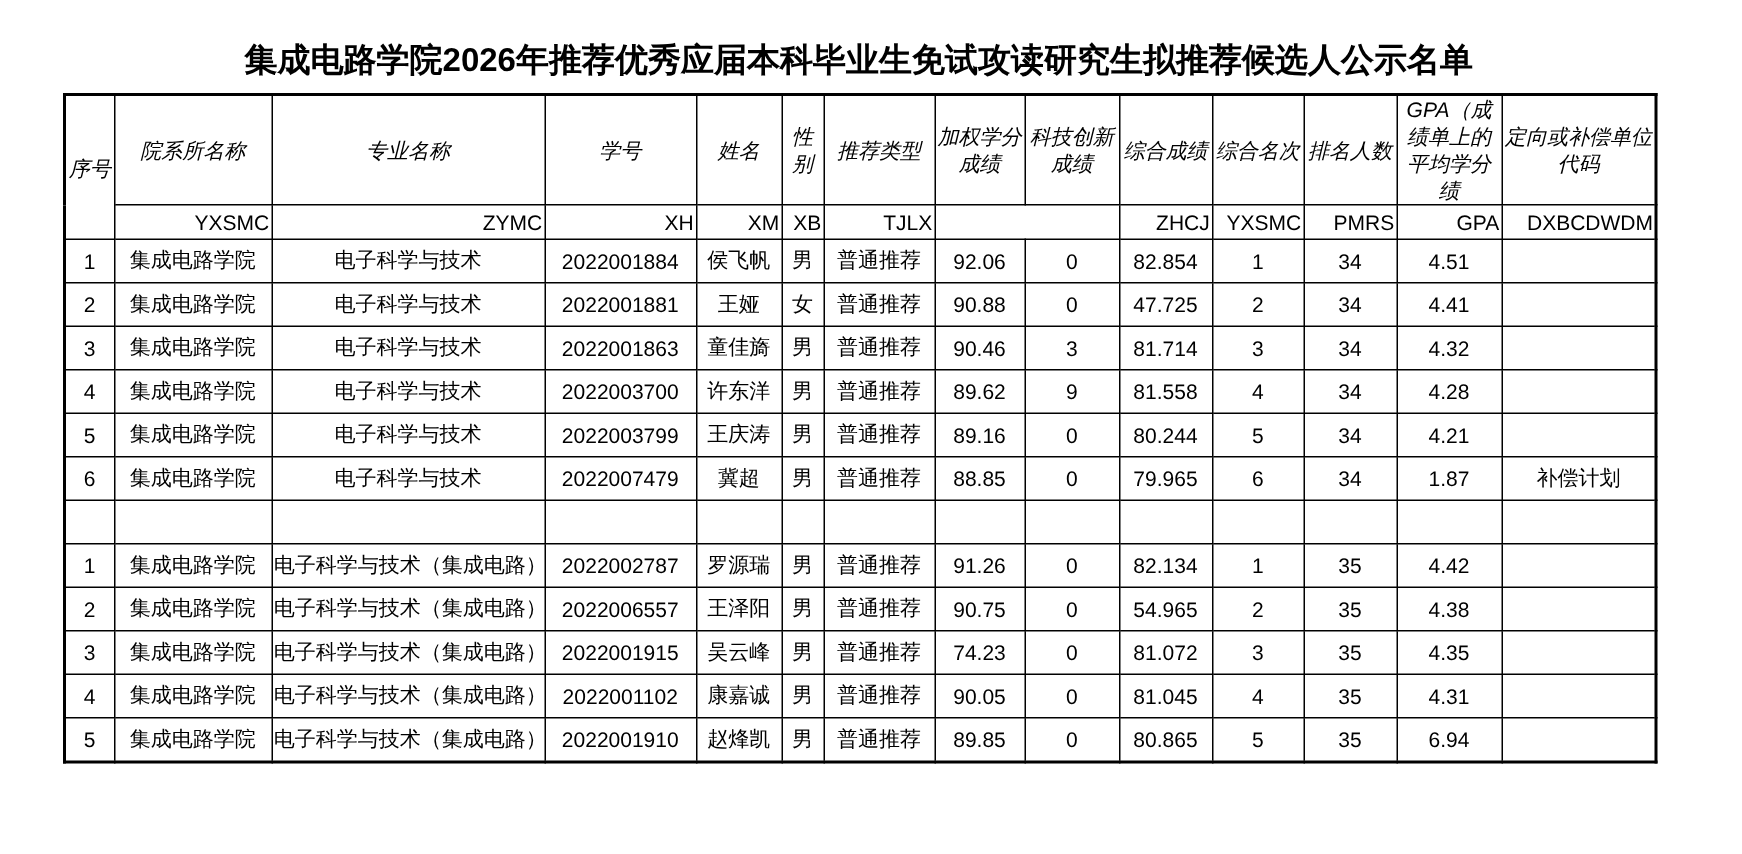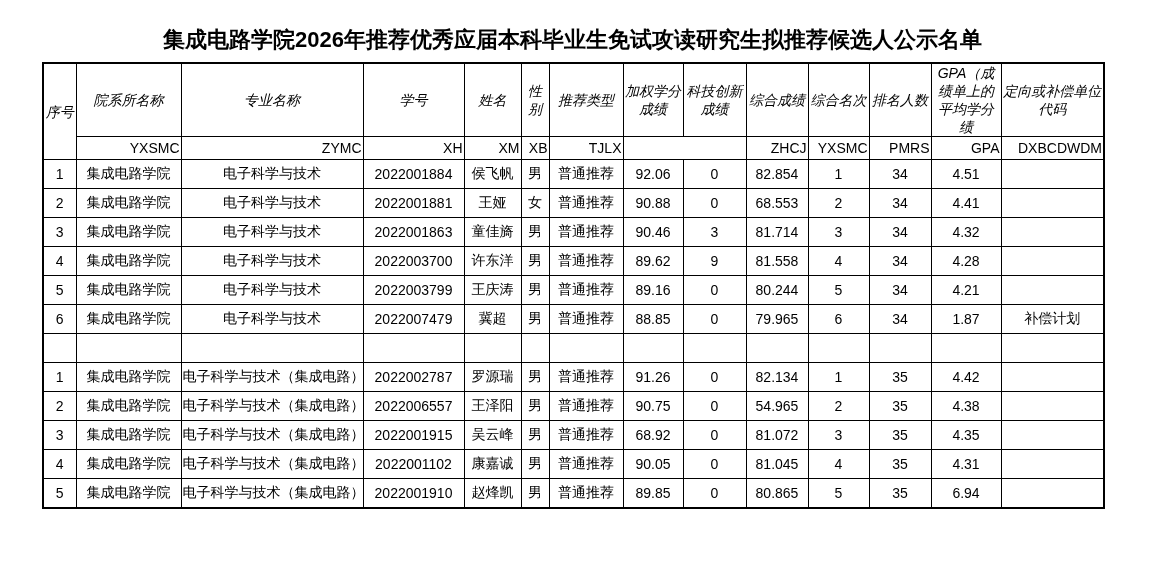--- a/index.html
+++ b/index.html
@@ -129,21 +129,21 @@
         <tr>
           <td>2</td>
           <td>集成电路学院</td>
           <td>电子科学与技术</td>
           <td>2022001881</td>
           <td>王娅</td>
           <td>女</td>
           <td>普通推荐</td>
           <td>90.88</td>
           <td>0</td>
-          <td>68.553</td>
+          <td>47.725</td>
           <td>2</td>
           <td>34</td>
           <td>4.41</td>
           <td></td>
         </tr>
         <tr>
           <td>3</td>
           <td>集成电路学院</td>
           <td>电子科学与技术</td>
           <td>2022001863</td>
@@ -255,21 +255,21 @@
           <td></td>
         </tr>
         <tr>
           <td>3</td>
           <td>集成电路学院</td>
           <td>电子科学与技术（集成电路）</td>
           <td>2022001915</td>
           <td>吴云峰</td>
           <td>男</td>
           <td>普通推荐</td>
-          <td>68.92</td>
+          <td>74.23</td>
           <td>0</td>
           <td>81.072</td>
           <td>3</td>
           <td>35</td>
           <td>4.35</td>
           <td></td>
         </tr>
         <tr>
           <td>4</td>
           <td>集成电路学院</td>

